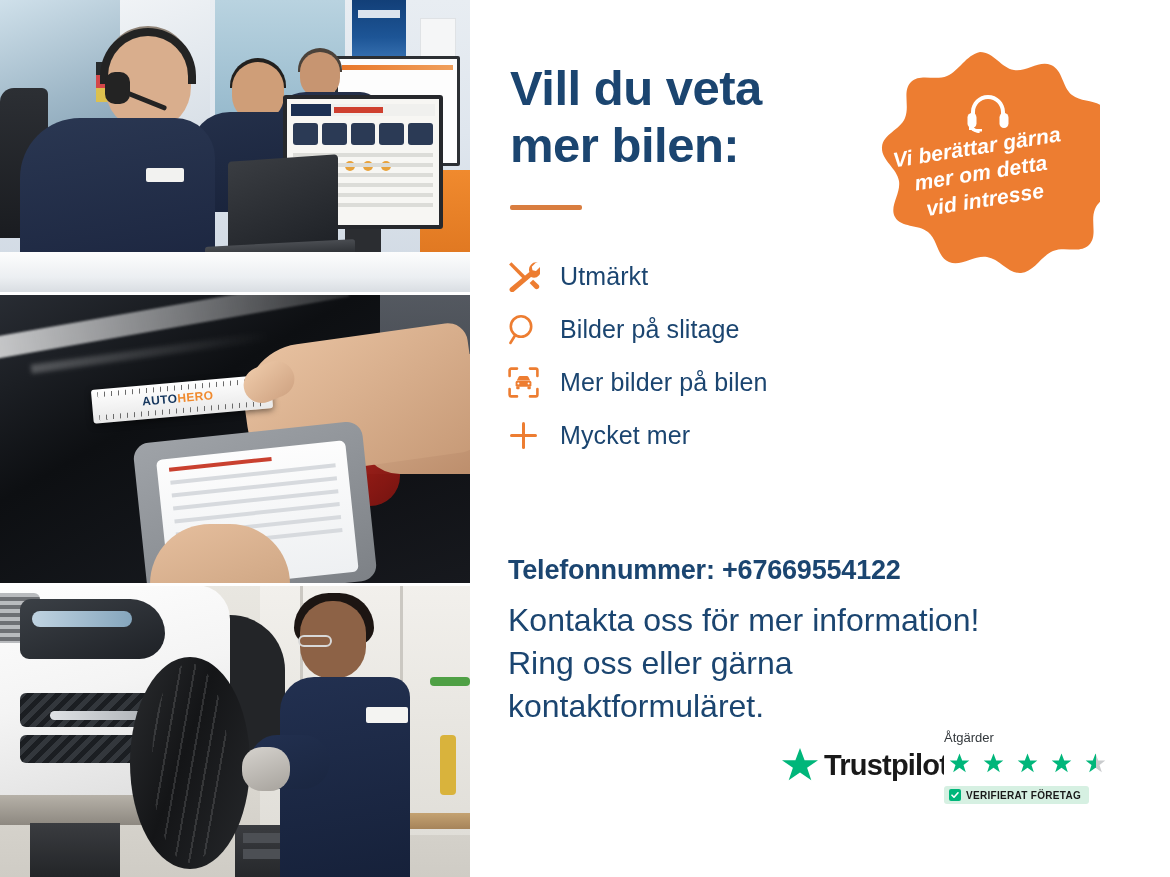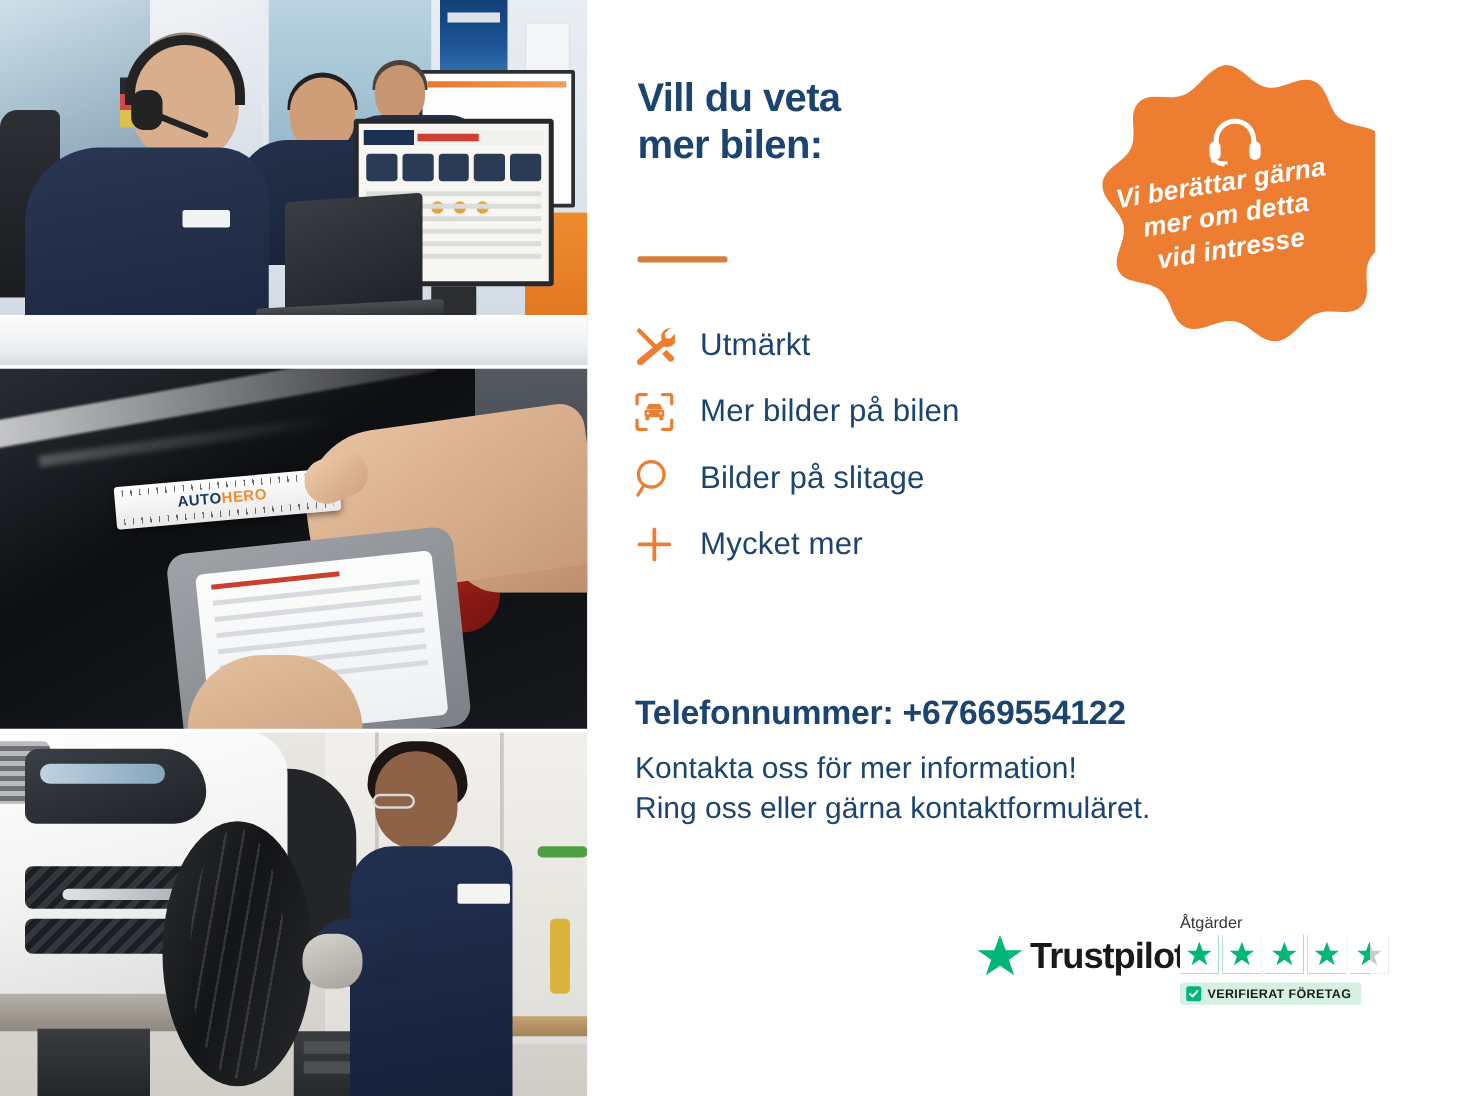--- a/index.html
+++ b/index.html
@@ -198,21 +198,21 @@
     background:#4fa045; border-radius:4px; }
   .p3-yellow { position:absolute; left:440px; top:150px; width:16px; height:60px;
     background:#d9b33c; border-radius:4px; }
 
   .photo-divider { position:absolute; left:0; width:470px; height:3px; background:#fff; z-index:5; }
 
   
   .content { position:absolute; left:470px; top:0; width:700px; height:877px; background:#fff; }
 
   .headline { position:absolute; left:40px; top:60px; width:420px;
-    font-size:32px; line-height:1.17; font-weight:bold; color:#1b4570;
+    font-size:49px; line-height:1.17; font-weight:bold; color:#1b4570;
     letter-spacing:-.5px; }
   .headline-rule { position:absolute; left:40px; top:205px; width:72px; height:5px;
     background:#d97d3f; border-radius:2px; }
 
   
   .badge { position:absolute; left:390px; top:48px; width:240px; height:258px; }
   .badge svg { position:absolute; inset:0; width:100%; height:100%; }
   .badge-headset { position:absolute; left:106px; top:46px; width:44px; height:40px; }
   .badge-text { position:absolute; left:26px; top:86px; width:190px;
     transform:rotate(-9deg); color:#fff; font-weight:bold; font-style:italic;
@@ -220,21 +220,21 @@
 
   
   .features { position:absolute; left:38px; top:250px; width:430px; }
   .feature { display:flex; align-items:center; height:53px; }
   .feature-icon { width:52px; flex:0 0 52px; display:flex; align-items:center; justify-content:flex-start; }
   .feature-label { font-size:25px; color:#1b4570; letter-spacing:.1px; }
 
   
   .contact { position:absolute; left:38px; top:555px; width:540px; }
   .phone { font-size:27px; font-weight:bold; color:#1b4570; margin-bottom:13px; letter-spacing:-.2px; }
-  .contact-line { font-size:24px; color:#1b4570; line-height:1.35; }
+  .contact-line { font-size:32px; color:#1b4570; line-height:1.35; }
 
   
   .trustpilot { position:absolute; left:312px; top:730px; width:360px; height:92px; }
   .tp-logo { position:absolute; left:0; top:18px; display:flex; align-items:center; gap:6px; }
   .tp-logo-name { font-size:29px; font-weight:bold; color:#191919; letter-spacing:-.8px; }
   .tp-right { position:absolute; left:162px; top:0; width:180px; }
   .tp-rating-word { font-size:13px; color:#32373b; margin-bottom:3px; }
   .tp-stars { display:flex; gap:3px; }
   .tp-star { width:31px; height:31px; position:relative; overflow:hidden; }
   .tp-star .fillbox { position:absolute; inset:0; background:#00b67a; }
@@ -425,50 +425,50 @@
               <path d="M21.6 22.1l5.3 5.5a2.6 2.6 0 0 0 3.8-3.5l-5.6-5.4-3.5 3.4z"></path>
               <path d="M30.5 1.6a7.2 7.2 0 0 0-8.6 9.3L3.1 26.4a2.7 2.7 0 0 0 3.4 4.2l17-14.5a7.2 7.2 0 0 0 9-10.2l-4 4-3.5-.6-.7-3.5 4-4z" transform="translate(-0.5,0)"></path>
             </g>
           </svg>
         </div>
         <div class="feature-label">Utmärkt</div>
       </div>
 
       <div class="feature">
         <div class="feature-icon">
+          <svg width="29" height="31" viewBox="0 0 29 31">
+            <circle cx="13" cy="12.5" r="10.2" fill="none" stroke="#ED7D31" stroke-width="2.6"></circle>
+            <line x1="7" y1="21.5" x2="2.4" y2="29" stroke="#ED7D31" stroke-width="2.6" stroke-linecap="round"></line>
+          </svg>
+        </div>
+        <div class="feature-label">Bilder på slitage</div>
+      </div>
+
+      <div class="feature">
+        <div class="feature-icon">
           <svg width="31" height="31" viewBox="0 0 31 31">
             <g fill="none" stroke="#ED7D31" stroke-width="2.6" stroke-linecap="round">
               <path d="M1.6 9V3.2A1.6 1.6 0 0 1 3.2 1.6H9"></path>
               <path d="M22 1.6h5.8a1.6 1.6 0 0 1 1.6 1.6V9"></path>
               <path d="M29.4 22v5.8a1.6 1.6 0 0 1-1.6 1.6H22"></path>
               <path d="M9 29.4H3.2a1.6 1.6 0 0 1-1.6-1.6V22"></path>
             </g>
             <g fill="#ED7D31">
               <path d="M8.8 13.4l1.6-3.2a2 2 0 0 1 1.8-1.1h6.6a2 2 0 0 1 1.8 1.1l1.6 3.2H8.8z"></path>
               <rect x="7.6" y="13.8" width="15.8" height="6" rx="1.6"></rect>
               <rect x="8.2" y="19.6" width="3.4" height="2.6" rx="1"></rect>
               <rect x="19.4" y="19.6" width="3.4" height="2.6" rx="1"></rect>
             </g>
             <g fill="#ffffff">
               <circle cx="10.4" cy="16.6" r="1"></circle>
               <circle cx="20.6" cy="16.6" r="1"></circle>
             </g>
           </svg>
         </div>
         <div class="feature-label">Mer bilder på bilen</div>
-      </div>
-
-      <div class="feature">
-        <div class="feature-icon">
-          <svg width="29" height="31" viewBox="0 0 29 31">
-            <circle cx="13" cy="12.5" r="10.2" fill="none" stroke="#ED7D31" stroke-width="2.6"></circle>
-            <line x1="7" y1="21.5" x2="2.4" y2="29" stroke="#ED7D31" stroke-width="2.6" stroke-linecap="round"></line>
-          </svg>
-        </div>
-        <div class="feature-label">Bilder på slitage</div>
       </div>
 
       <div class="feature">
         <div class="feature-icon">
           <svg width="31" height="31" viewBox="0 0 31 31">
             <g stroke="#ED7D31" stroke-width="3" stroke-linecap="round">
               <line x1="15.5" y1="3.5" x2="15.5" y2="27.5"></line>
               <line x1="3.5" y1="15.5" x2="27.5" y2="15.5"></line>
             </g>
           </svg>

